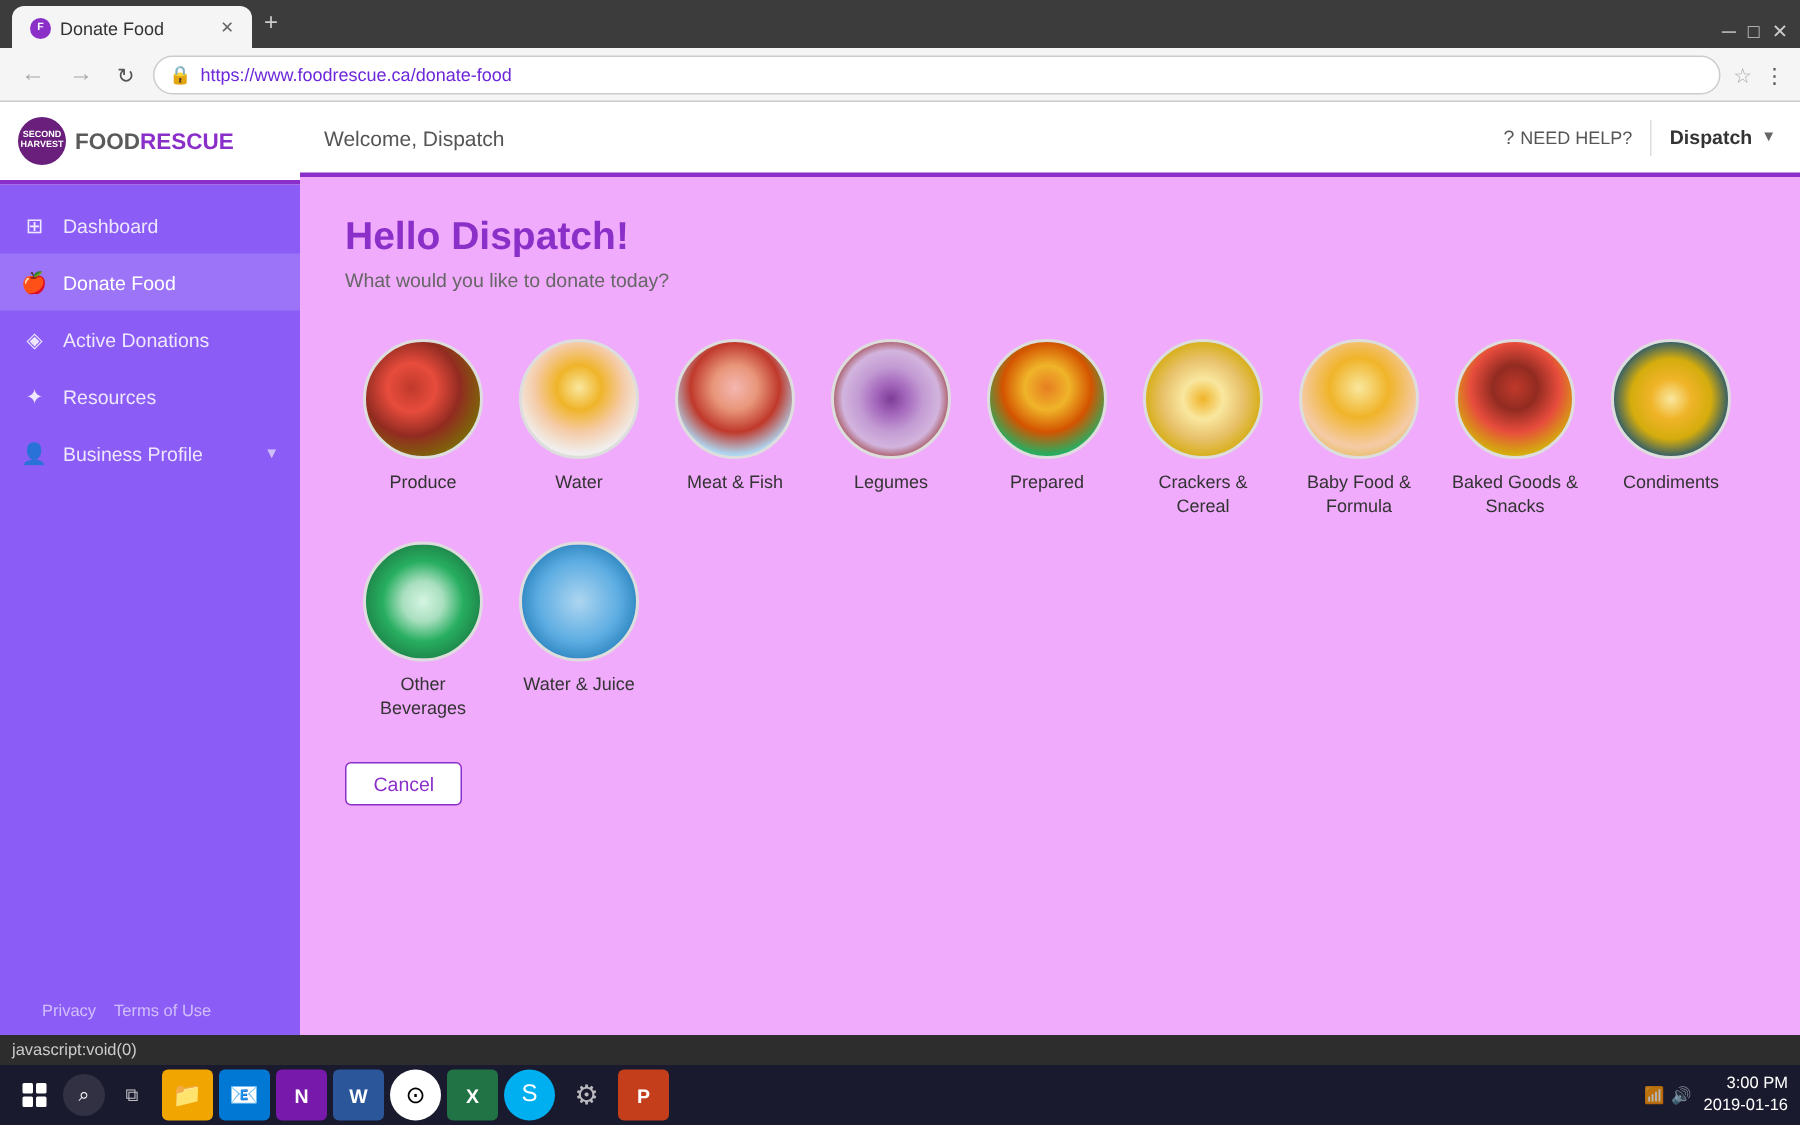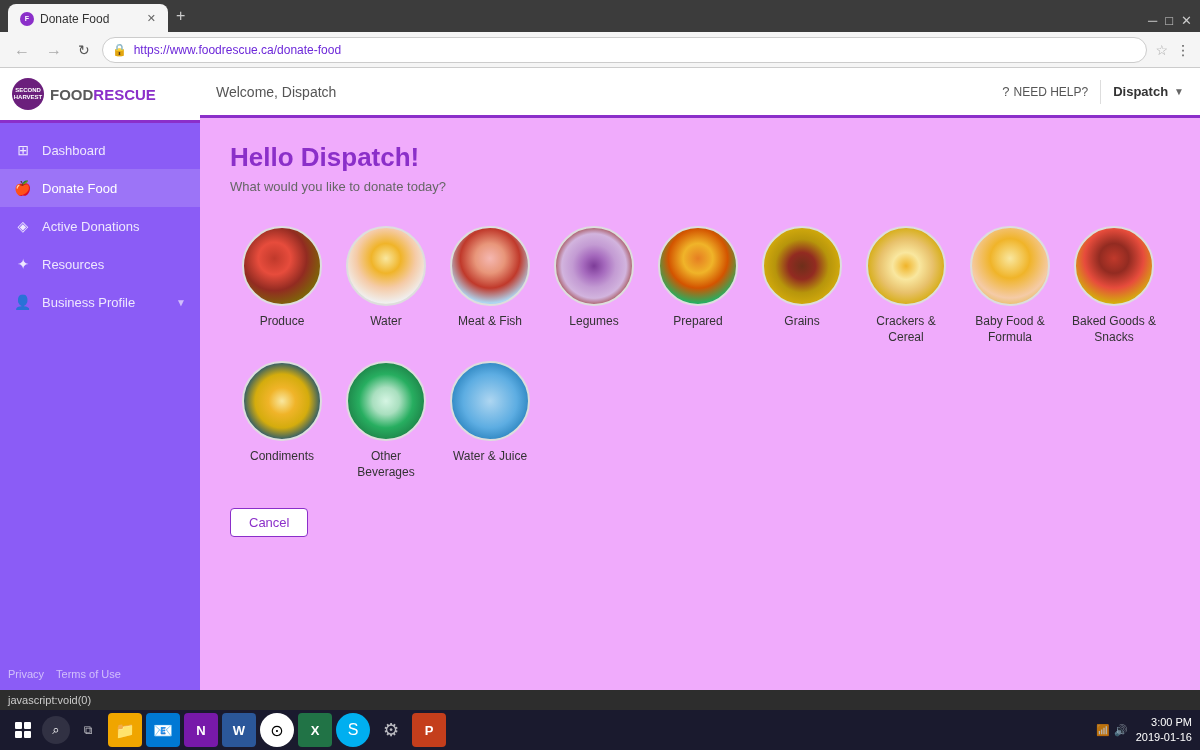--- a/index.html
+++ b/index.html
@@ -102,21 +102,21 @@
       <div class="sidebar-item">
         <div class="sidebar-icon">✦</div>
         <span class="sidebar-item-label">Resources</span>
       </div>
       <div class="sidebar-item">
         <div class="sidebar-icon">👤</div>
         <span class="sidebar-item-label">Business Profile</span>
         <span class="sidebar-chevron">▼</span>
       </div>
     </div>
-    <div style="padding:10px 8px;display:flex;gap:12px;text-align:center;">
+    <div style="padding:10px 28px;display:flex;gap:12px;text-align:center;">
       <a href="#" style="color:rgba(255,255,255,0.6);font-size:11px;text-decoration:none;">Privacy</a>
       <a href="#" style="color:rgba(255,255,255,0.6);font-size:11px;text-decoration:none;">Terms of Use</a>
     </div>
   </div>
 
   <div style="flex:1;display:flex;flex-direction:column;overflow:hidden;">
 
     <div class="header">
       <span style="font-size:14px;color:#555;flex:1;">Welcome, Dispatch</span>
       <div style="display:flex;align-items:center;gap:4px;color:#555;font-size:12px;cursor:pointer;">
@@ -148,24 +148,20 @@
             <div class="food-circle food-meat"></div>
             <div class="food-label">Meat &amp; Fish</div>
           </div>
           <div class="food-item">
             <div class="food-circle food-legumes"></div>
             <div class="food-label">Legumes</div>
           </div>
           <div class="food-item">
             <div class="food-circle food-prepared"></div>
             <div class="food-label">Prepared</div>
-          </div>
-          <div class="food-item">
-            <div class="food-circle food-grains"></div>
-            <div class="food-label">Grains</div>
           </div>
           <div class="food-item">
             <div class="food-circle food-crackers"></div>
             <div class="food-label">Crackers &amp; Cereal</div>
           </div>
           <div class="food-item">
             <div class="food-circle food-baby"></div>
             <div class="food-label">Baby Food &amp; Formula</div>
           </div>
           <div class="food-item">

